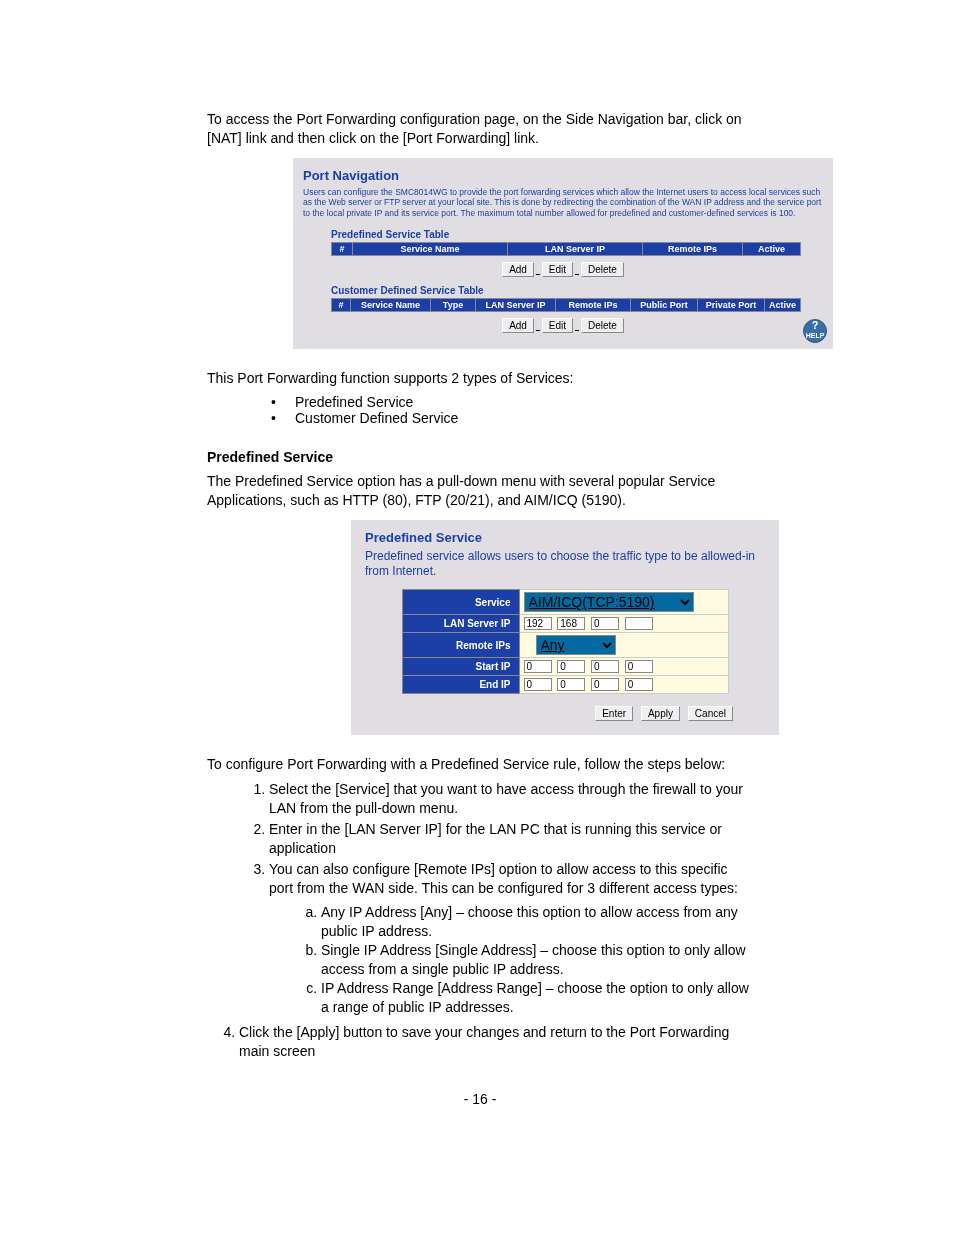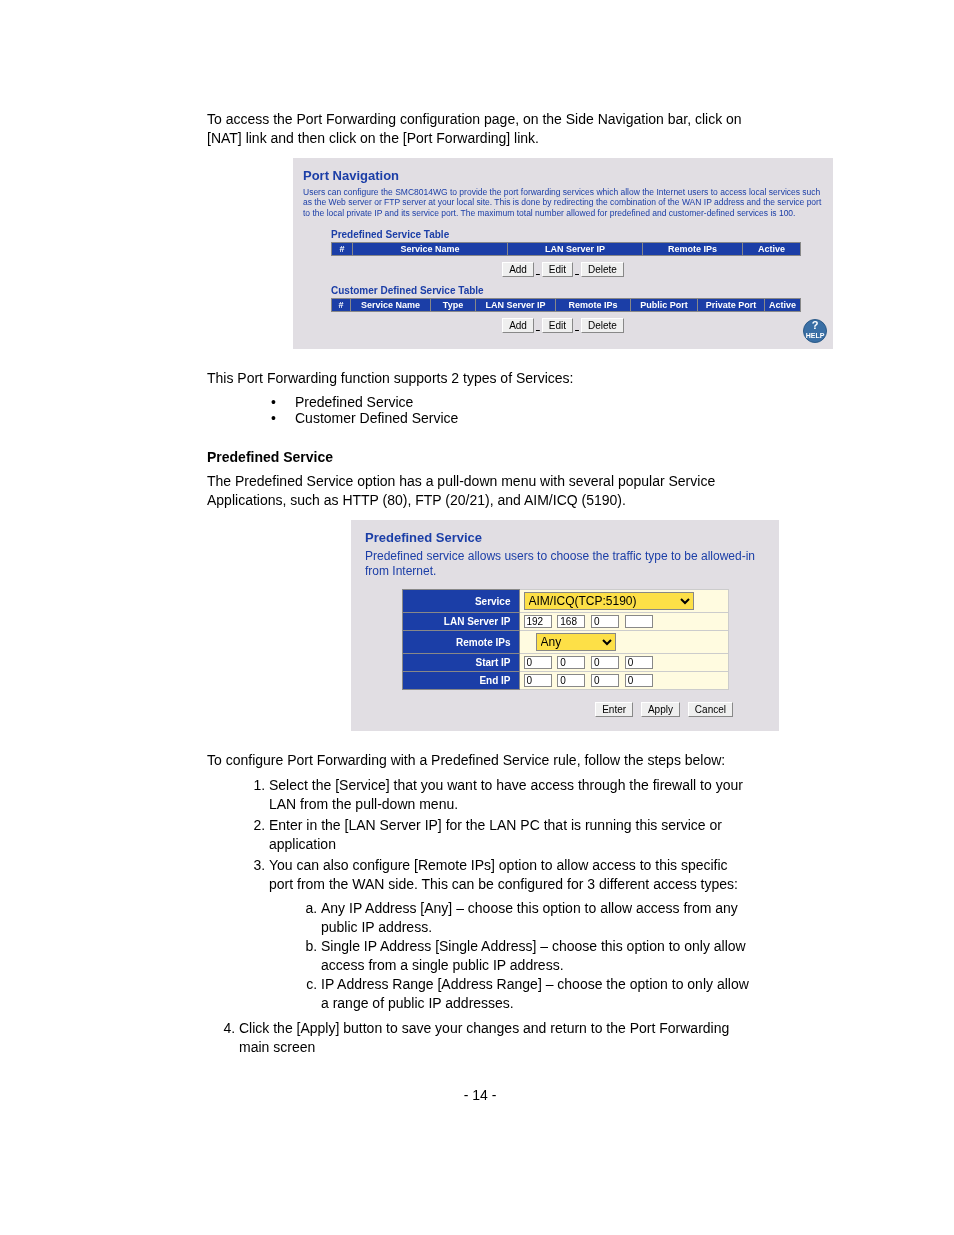--- a/index.html
+++ b/index.html
@@ -162,23 +162,24 @@
     font-size: 10px;
     border: 1px solid #888;
     background: #fff;
     padding: 0 2px;
     margin-right: 3px;
     box-sizing: border-box;
   }
   .inp.small { width: 28px; }
   .sel {
     font-family: Arial, sans-serif;
-    font-size: 12px;
-    border: 1px solid #888;
-    background: #fde047;
+    font-size: 14px;
+    border: 1px solid #888;
+    background: #0369a1;
+    text-decoration: underline;
   }
   .sel.wide { width: 170px; }
   .sel.med { width: 80px; margin-left: 12px; }
   .panel2 .btnrow-right {
     text-align: right;
     padding-right: 30px;
   }
 </style>
 </head>
 <body>
@@ -311,14 +312,14 @@
         <li>Any IP Address [Any] – choose this option to allow access from any public IP address.</li>
         <li>Single IP Address [Single Address] – choose this option to only allow access from a single public IP address.</li>
         <li>IP Address Range [Address Range] – choose the option to only allow a range of public IP addresses.</li>
       </ol>
     </li>
   </ol>
   <ol class="steps" start="4" style="margin-left:10px">
     <li>Click the [Apply] button to save your changes and return to the Port Forwarding main screen</li>
   </ol>
 
-  <div class="pagenum">- 14 -</div>
+  <div class="pagenum">- 16 -</div>
 </div>
 
 </body></html>

